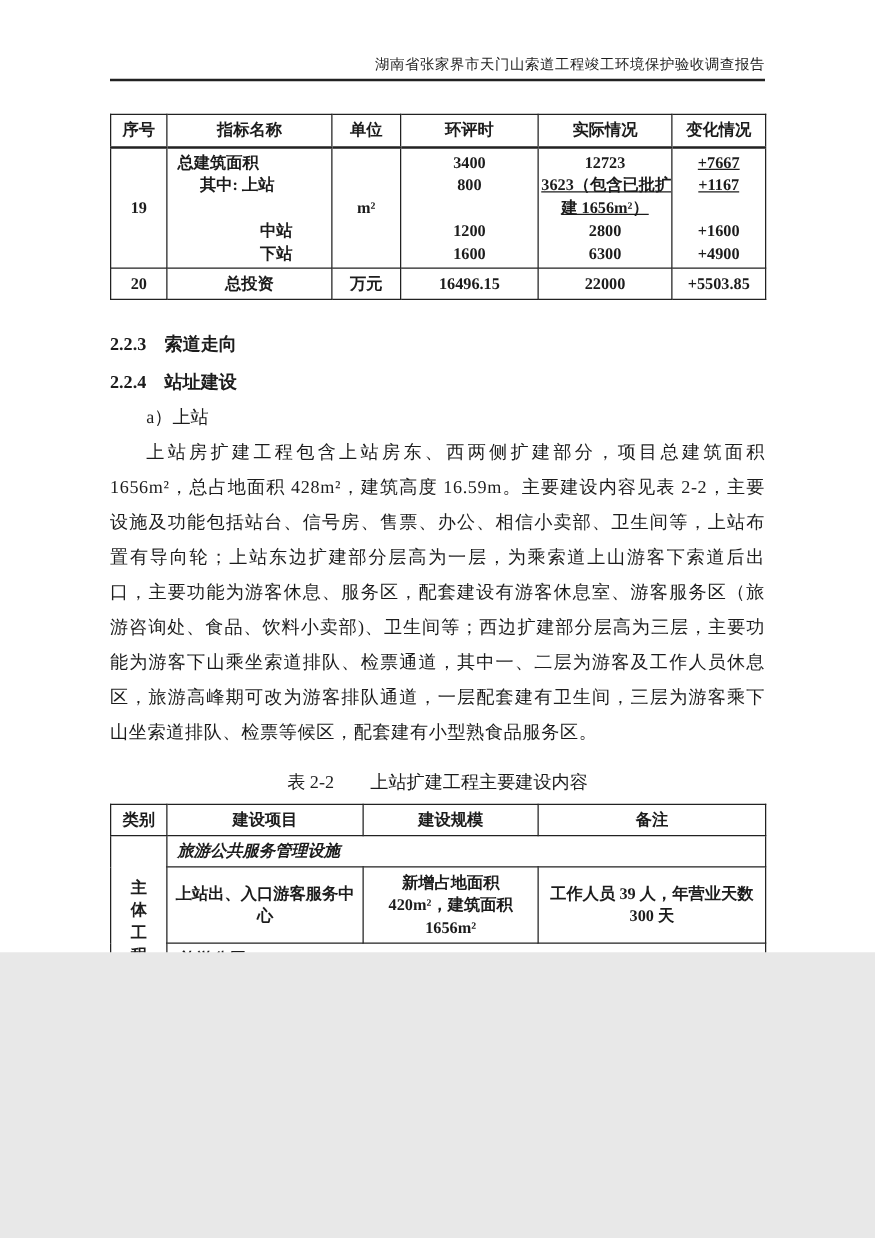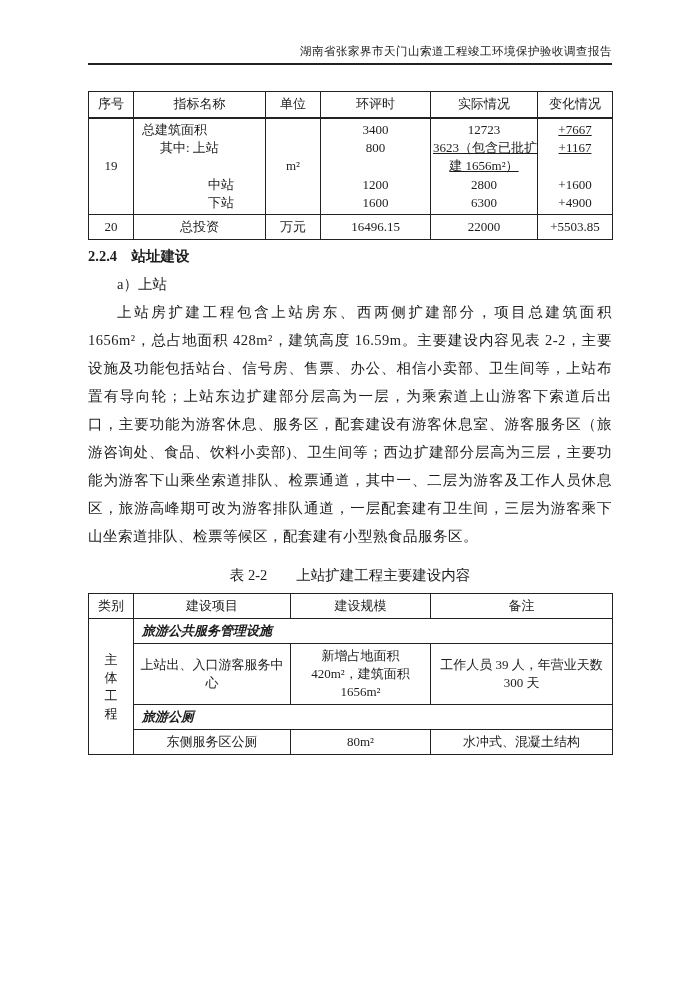--- a/index.html
+++ b/index.html
@@ -1,20 +1,20 @@
 <!DOCTYPE html>
 <html><head>
 <meta charset="utf-8">
 <style>
   * { margin: 0; padding: 0; box-sizing: border-box; }
   html, body { background: #e8e8e8; }
   .page {
     position: relative;
     width: 700px;
-    height: 990px;
+    height: 762px;
     margin: 0 auto;
     background: #ffffff;
     color: #1c1c1c;
     font-family: "Liberation Serif", "DejaVu Serif", serif;
     overflow: hidden;
   }
   .content { width: 524px; margin: 0 auto; }
 
   
   .pg-header {
@@ -24,21 +24,21 @@
     letter-spacing: 0.5px;
     border-bottom: 2.5px solid #222;
     padding-bottom: 4px;
   }
 
   
   table { border-collapse: collapse; width: 524px; table-layout: fixed; }
   table, th, td { border: 1px solid #222; }
   table { border: 1.5px solid #222; }
   th, td {
-    font-weight: normal;
+    font-weight: bold;
     font-size: 13px;
     text-align: center;
     vertical-align: middle;
     padding: 3px 2px;
     overflow: hidden;
   }
   .t1 { margin-top: 26px; }
   .t1 th { height: 26px; border-bottom: 2px solid #222; }
   .t1 td { height: 24px; }
   td.multiline { vertical-align: top; padding: 2px 2px; }
@@ -160,20 +160,21 @@
         <td>20</td>
         <td>总投资</td>
         <td>万元</td>
         <td>16496.15</td>
         <td>22000</td>
         <td>+5503.85</td>
       </tr>
     </tbody>
       </table>
 
+    <div class="sec-heading">2.2.3　索道走向</div>
 
     <div class="sec-heading" style="margin-top:2px">2.2.4　站址建设</div>
     <div class="sub-item">a）上站</div>
     <div class="para">上站房扩建工程包含上站房东、西两侧扩建部分，项目总建筑面积 1656m²，总占地面积 428m²，建筑高度 16.59m。主要建设内容见表 2-2，主要设施及功能包括站台、信号房、售票、办公、相信小卖部、卫生间等，上站布置有导向轮；上站东边扩建部分层高为一层，为乘索道上山游客下索道后出口，主要功能为游客休息、服务区，配套建设有游客休息室、游客服务区（旅游咨询处、食品、饮料小卖部)、卫生间等；西边扩建部分层高为三层，主要功能为游客下山乘坐索道排队、检票通道，其中一、二层为游客及工作人员休息区，旅游高峰期可改为游客排队通道，一层配套建有卫生间，三层为游客乘下山坐索道排队、检票等候区，配套建有小型熟食品服务区。</div>
 
     <div class="t2-caption">表 2-2　　上站扩建工程主要建设内容</div>
     <table class="t2">
       <colgroup>
         <col style="width:45px">
           <col style="width:157px">

